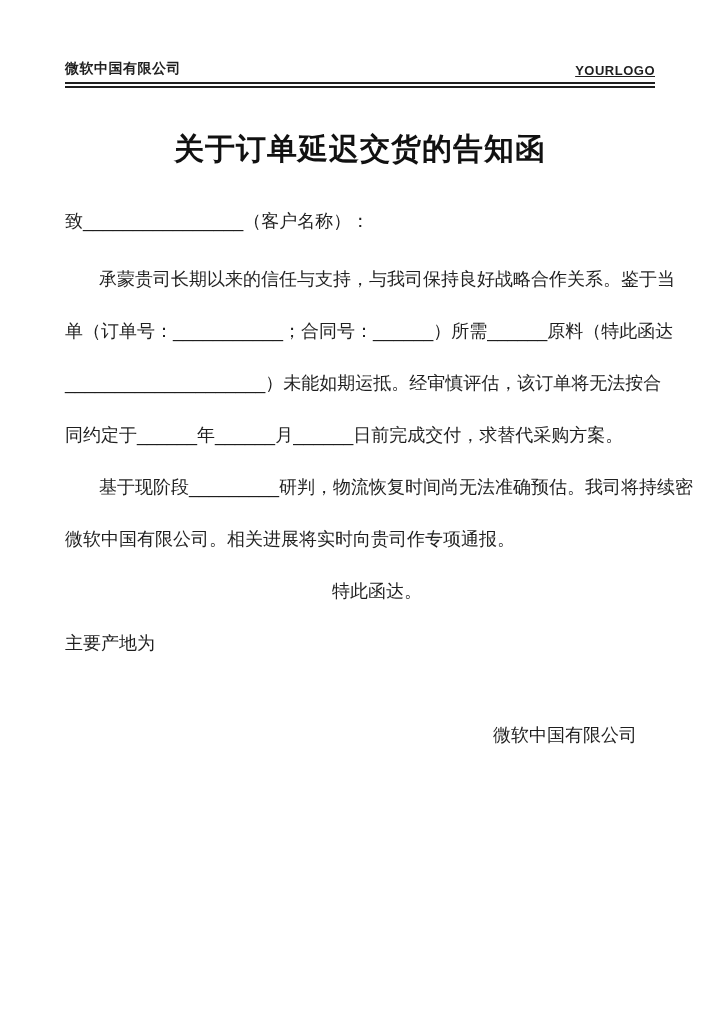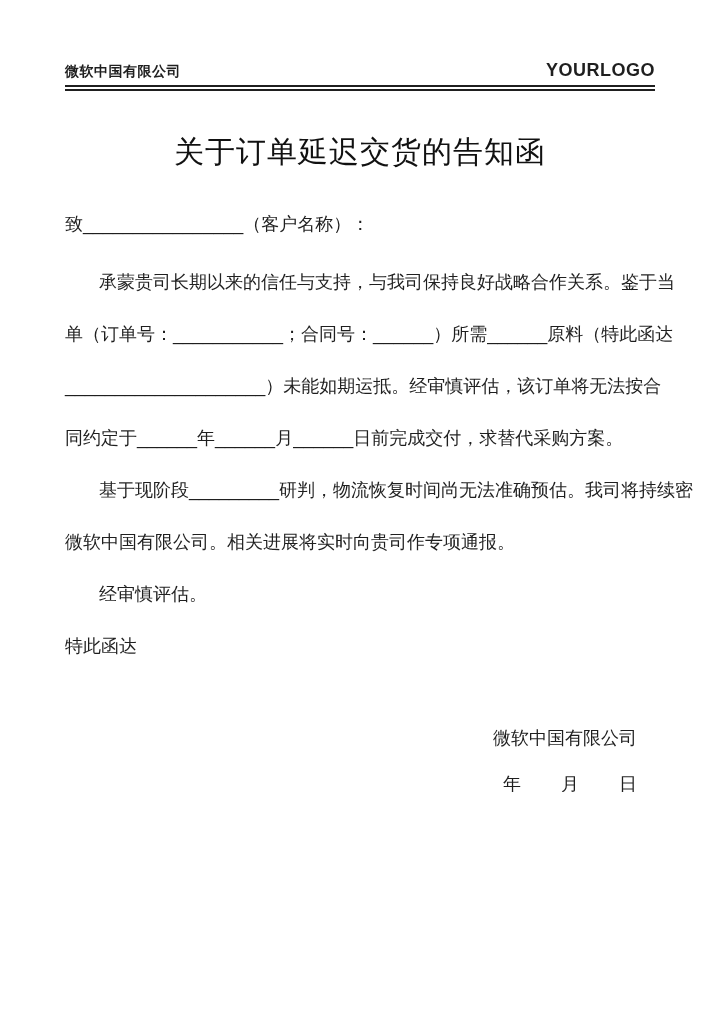--- a/index.html
+++ b/index.html
@@ -19,51 +19,52 @@
     display: flex;
     justify-content: space-between;
     align-items: flex-end;
   }
   .letterhead .company {
     font-size: 14px;
     font-weight: bold;
     letter-spacing: 0.5px;
   }
   .letterhead .logo {
-    font-size: 18px;
+    font-size: 13px;
     font-weight: bold;
     letter-spacing: 0.5px;
+    text-decoration: underline;
   }
   .letterhead-rule {
     margin: 4px 65px 0 65px;
     height: 6px;
     border-top: 2px solid #1f1f1f;
     border-bottom: 2px solid #1f1f1f;
   }
   .doc-title {
     margin-top: 40px;
     height: 42px;
     line-height: 42px;
     text-align: center;
     font-size: 30px;
-    font-weight: normal;
+    font-weight: bold;
     color: #111111;
     letter-spacing: 1px;
   }
   .letter-body {
     margin: 25px 65px 0 65px;
     font-size: 18px;
   }
   .line {
     height: 52px;
     line-height: 52px;
     white-space: nowrap;
   }
   .salutation { margin-bottom: 6px; }
-  .indent { padding-left: 34px; }
+  .indent { padding-left: 34px; text-align: center; }
   .signoff {
     margin-top: 43px;
     text-align: right;
     padding-right: 18px;
   }
   .signoff .line {
     height: 46px;
     line-height: 46px;
   }
 </style>
@@ -86,24 +87,23 @@
     <div class="line salutation">致________________（客户名称）：</div>
 
     <div class="line indent">承蒙贵司长期以来的信任与支持，与我司保持良好战略合作关系。鉴于当</div>
     <div class="line">单（订单号：___________；合同号：______）所需______原料（特此函达</div>
     <div class="line">____________________）未能如期运抵。经审慎评估，该订单将无法按合</div>
     <div class="line">同约定于______年______月______日前完成交付，求替代采购方案。</div>
 
     <div class="line indent">基于现阶段_________研判，物流恢复时间尚无法准确预估。我司将持续密</div>
     <div class="line">微软中国有限公司。相关进展将实时向贵司作专项通报。</div>
 
-    <div class="line indent">经审慎评估。</div>
+    <div class="line indent">特此函达。</div>
 
-    <div class="line">特此函达</div>
+    <div class="line">主要产地为</div>
 
     <div class="signoff">
       <div class="line">微软中国有限公司</div>
-      <div class="line">______年____月____日</div>
     </div>
 
   </div>
 
 </div>
 
 </body></html>

